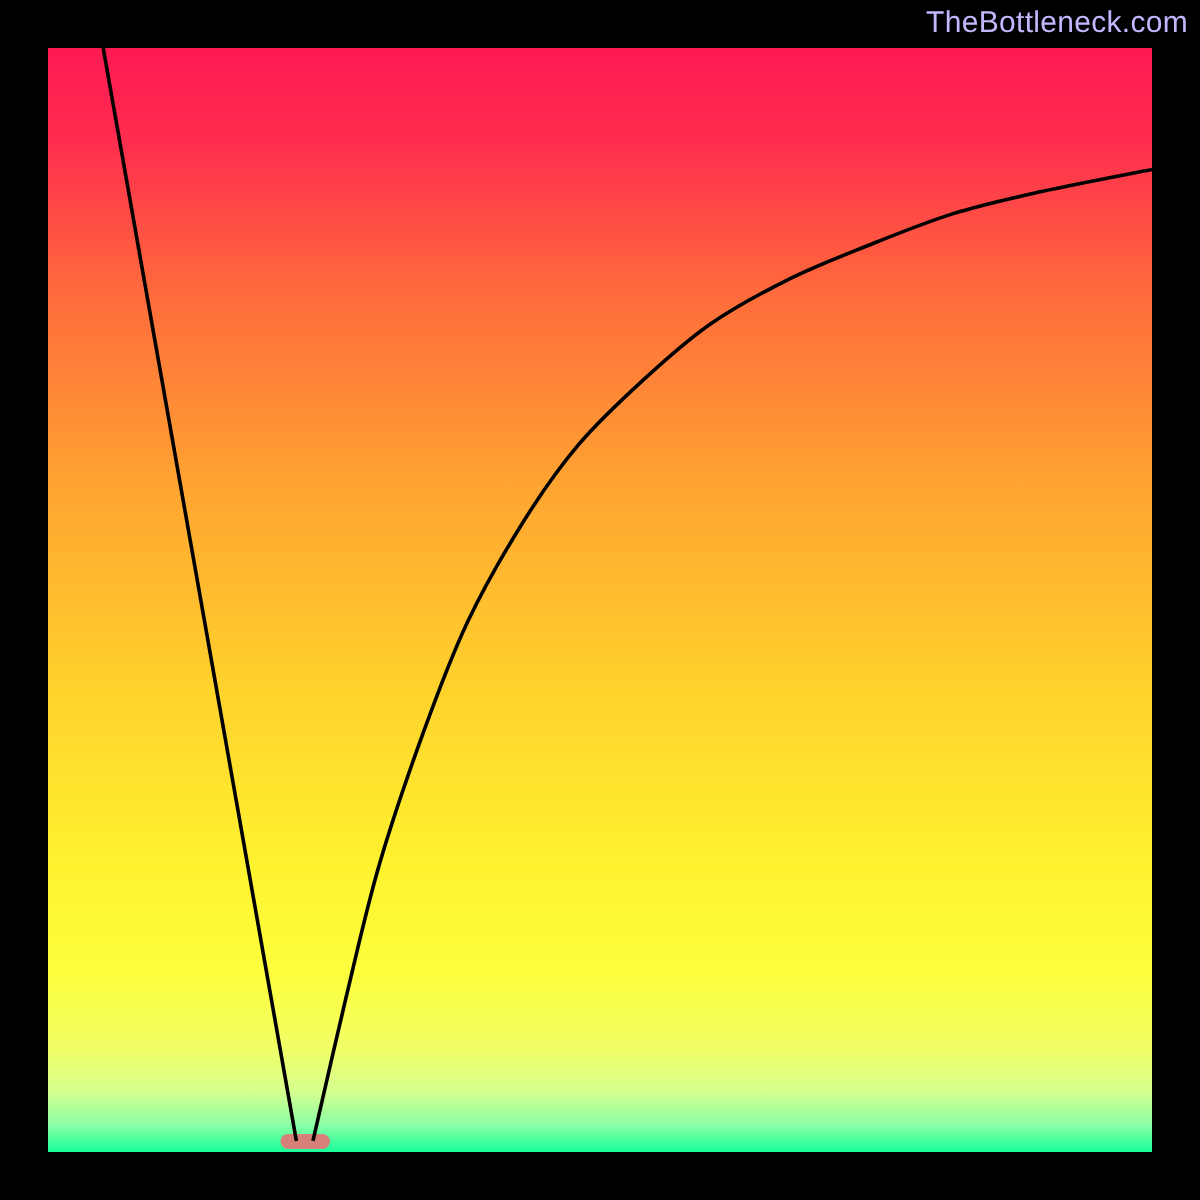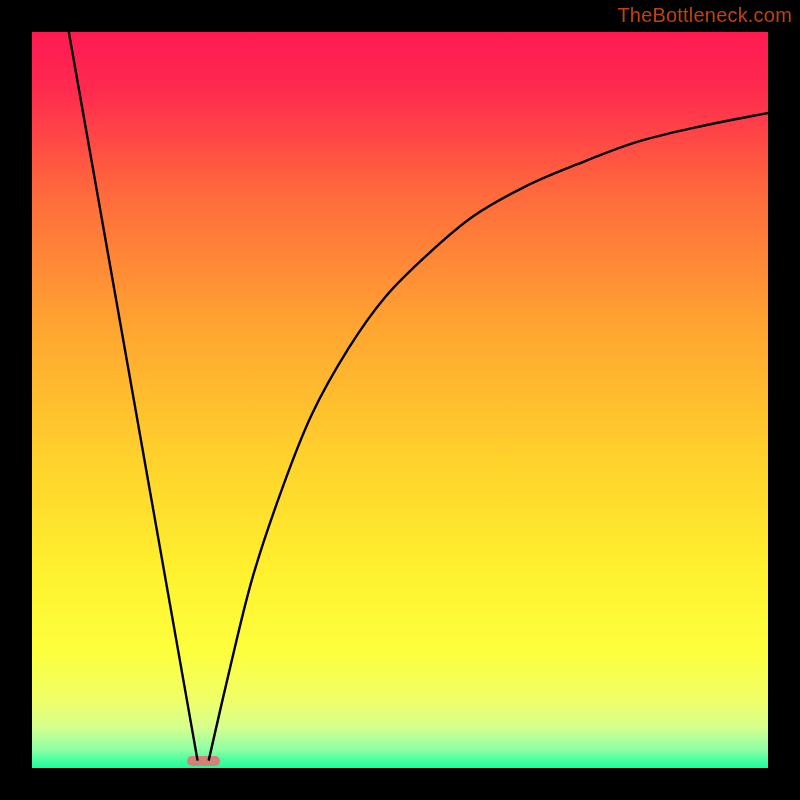--- a/index.html
+++ b/index.html
@@ -1,19 +1,19 @@
 <!DOCTYPE html>
 <html><head>
 <meta charset="utf-8">
 <style>
   html,body{margin:0;padding:0;width:800px;height:800px;overflow:hidden;background:#fff;font-family:Arial,Helvetica,sans-serif}
   .frame{position:absolute;left:0;top:0;width:800px;height:800px;background:#000}
   .plot{position:absolute;left:32px;top:32px;width:736px;height:736px;overflow:hidden}
   .grad{position:absolute;left:0;top:0;width:100%;height:100%}
-  .wm{position:absolute;right:8px;top:4px;color:#c2410c;font-size:20px;font-weight:500;letter-spacing:.2px}
+  .wm{position:absolute;right:8px;top:4px;color:#c4b5fd;font-size:20px;font-weight:500;letter-spacing:.2px}
   svg.curve{position:absolute;left:0;top:0;width:100%;height:100%}
   .pink-bar{position:absolute;height:10px;border-radius:5px;background:#d77f79}
 </style>
 </head>
 <body>
 
 <div class="frame">
   <div class="plot">
 
     <svg class="grad" viewBox="0 0 736 736" preserveAspectRatio="none">

